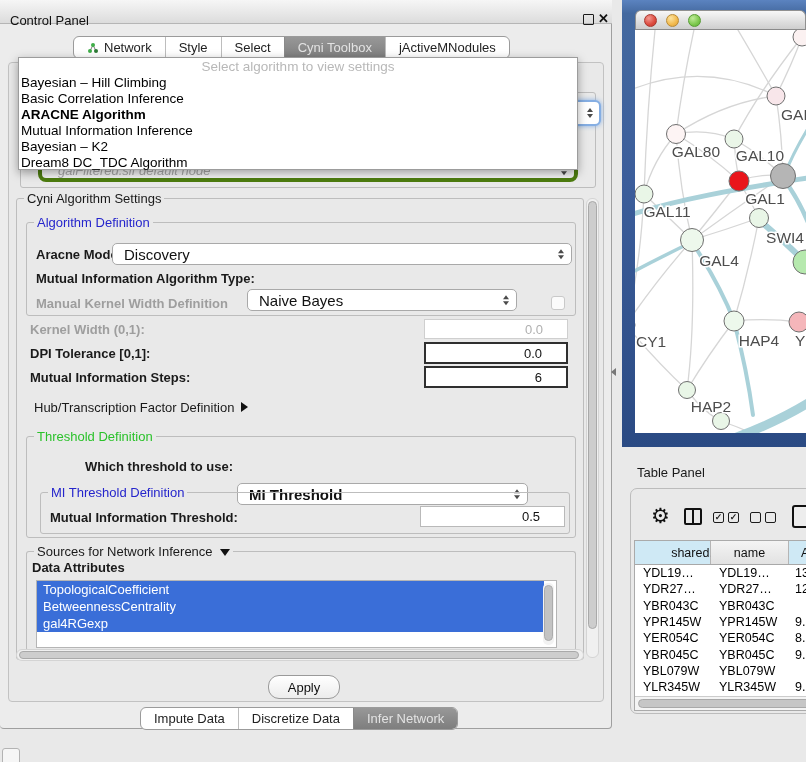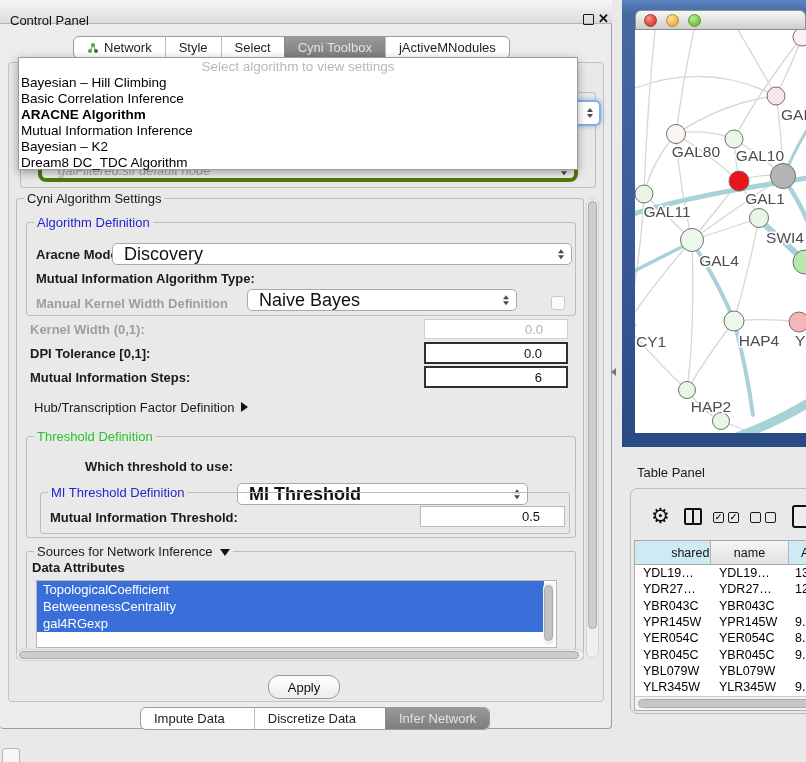--- a/index.html
+++ b/index.html
@@ -15,42 +15,42 @@
   .cp-titlebar{left:0;top:8;width:612px;height:24px;background:linear-gradient(#f6f6f6,#dcdcdc);border-bottom:1px solid #b5b5b5;box-sizing:border-box;}
   .cp-title{left:10px;top:13px;font-size:13px;color:#111;}
   .float-icon{left:583px;top:14px;width:9px;height:9px;border:1.7px solid #1a1a1a;border-radius:1px;}
   .close-icon{left:598px;top:11px;font-size:13px;font-weight:bold;color:#111;}
   
   .seg{display:flex;border:1px solid #9b9b9b;border-radius:6px;background:#fff;overflow:hidden;height:21px;align-items:stretch;}
   .seg-item{display:flex;align-items:center;gap:5px;padding:0 13px;font-size:13px;color:#222;border-left:1px solid #bdbdbd;white-space:nowrap;}
   .seg-item:first-child{border-left:none;}
   .seg-item.sel{background:linear-gradient(#989898,#7e7e7e);color:#e3e3e3;border-left-color:#8a8a8a;}
   .top-tabs{left:73px;top:36px;justify-content:space-between;}
-  .bottom-tabs{left:140px;top:707px;gap:16px;}
+  .bottom-tabs{left:140px;top:707px;}
   
   .content{left:8px;top:62px;width:596px;height:640px;background:#e9e9e9;border:1px solid #c2c2c2;border-radius:4px;box-sizing:border-box;z-index:0;}
   
   .bg-group{left:20px;top:92px;width:576px;height:96px;border:1px solid #bdbdbd;border-radius:3px;z-index:1;box-sizing:border-box;}
   .bg-combo{left:38px;top:158px;width:540px;height:24px;background:#f4f4f4;border:4px solid #4d7c0f;border-radius:8px;z-index:1;box-sizing:border-box;display:flex;align-items:center;padding:0 24px 0 16px;font-size:13px;color:#a9a9a9;font-style:italic;}
   .frag-combo{left:560px;top:100px;width:41px;height:26px;background:#fff;border:2px solid #85aee3;border-radius:6px;box-shadow:0 0 5px #85aee3;z-index:2;box-sizing:border-box;display:flex;align-items:center;justify-content:flex-end;padding-right:6px;}
   
   .popup{left:18px;top:57px;width:560px;height:113px;background:#fff;border:1px solid #9c9c9c;box-shadow:0 3px 9px rgba(0,0,0,.35);z-index:5;box-sizing:border-box;}
   .popup-placeholder{height:17px;line-height:17px;text-align:center;color:#b8b8b8;font-size:13.5px;}
   .popup-item{height:16px;line-height:16px;padding-left:2px;font-size:13.5px;color:#000;white-space:nowrap;}
   .popup-item.bold{font-weight:700;}
   
   .group{border:1px solid #bdbdbd;border-radius:3px;box-sizing:border-box;}
   .gtitle{position:absolute;font-size:13px;background:#e9e9e9;padding:0 3px;white-space:nowrap;}
   .blue{color:#2525cc;}
   .green{color:#2bc22b;}
   .lbl{font-size:13px;font-weight:700;color:#1a1a1a;white-space:nowrap;}
   .lbl.dim{color:#9e9e9e;}
   .plain{font-size:13px;color:#1a1a1a;white-space:nowrap;}
   
-  .combo{background:#fff;border:1px solid #a9a9a9;border-radius:5px;height:22px;box-sizing:border-box;display:flex;align-items:center;padding:0 20px 0 11px;font-size:18px;color:#111;position:relative;}
+  .combo{background:#fff;border:1px solid #a9a9a9;border-radius:5px;height:22px;box-sizing:border-box;display:flex;align-items:center;padding:0 20px 0 11px;font-size:15px;color:#111;position:relative;}
   .arrows{position:absolute;right:7px;top:50%;transform:translateY(-50%);display:flex;flex-direction:column;gap:1.5px;}
   .tri-up{width:0;height:0;border-left:3.5px solid transparent;border-right:3.5px solid transparent;border-bottom:4px solid #4a4a4a;}
   .tri-down{width:0;height:0;border-left:3.5px solid transparent;border-right:3.5px solid transparent;border-top:4px solid #4a4a4a;}
   .tri-right{width:0;height:0;border-top:5px solid transparent;border-bottom:5px solid transparent;border-left:7px solid #111;display:inline-block;margin-left:7px;}
   .tri-dn-b{width:0;height:0;border-left:5.5px solid transparent;border-right:5.5px solid transparent;border-top:7px solid #111;display:inline-block;margin-left:7px;}
   .field{background:#fff;border:1px solid #b9b9b9;height:20px;box-sizing:border-box;font-size:13px;color:#111;display:flex;align-items:center;justify-content:flex-end;padding:0 24px;}
   .field.strong{border:2px solid #2f2f2f;height:22px;}
   .field.dis{color:#b0b0b0;border-color:#cfcfcf;}
   .checkbox{width:14px;height:14px;border:1px solid #c9c9c9;border-radius:3px;background:#fbfbfb;box-sizing:border-box;}
   

